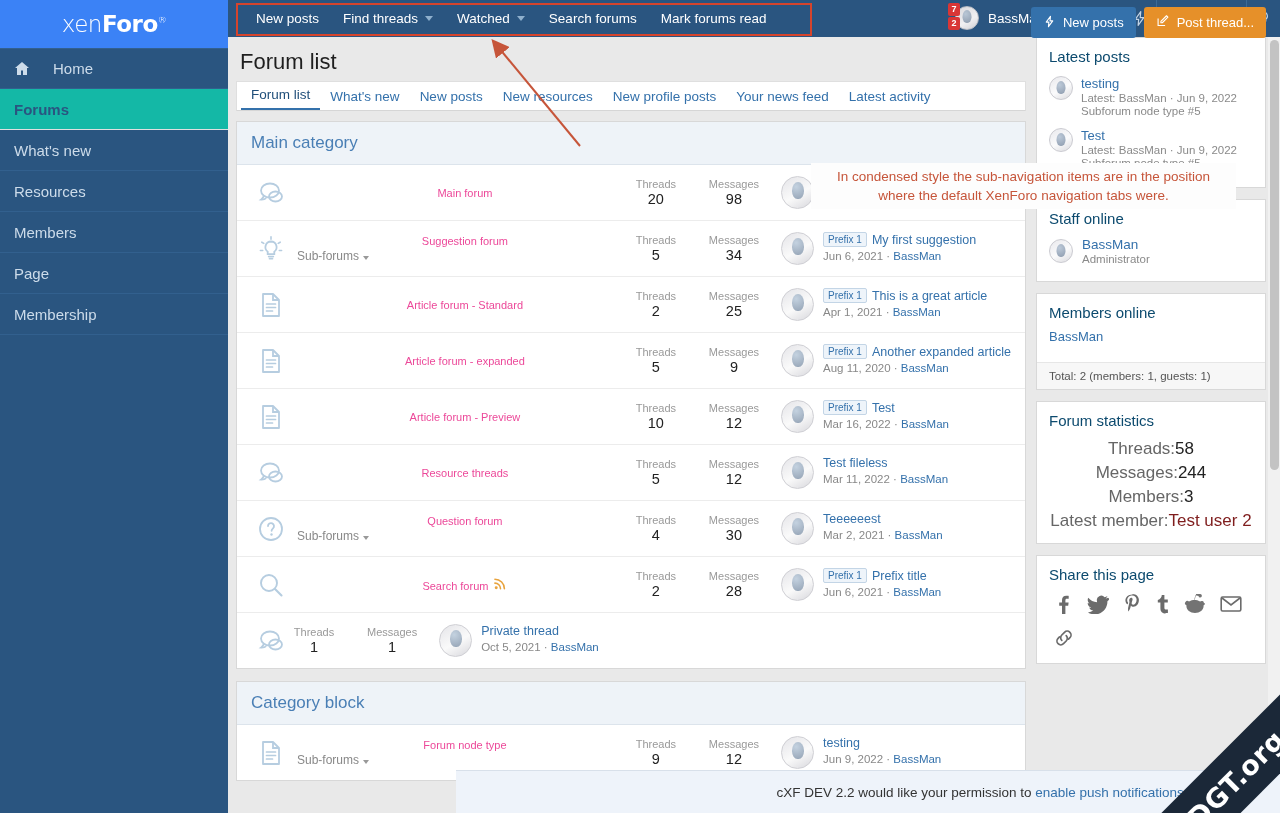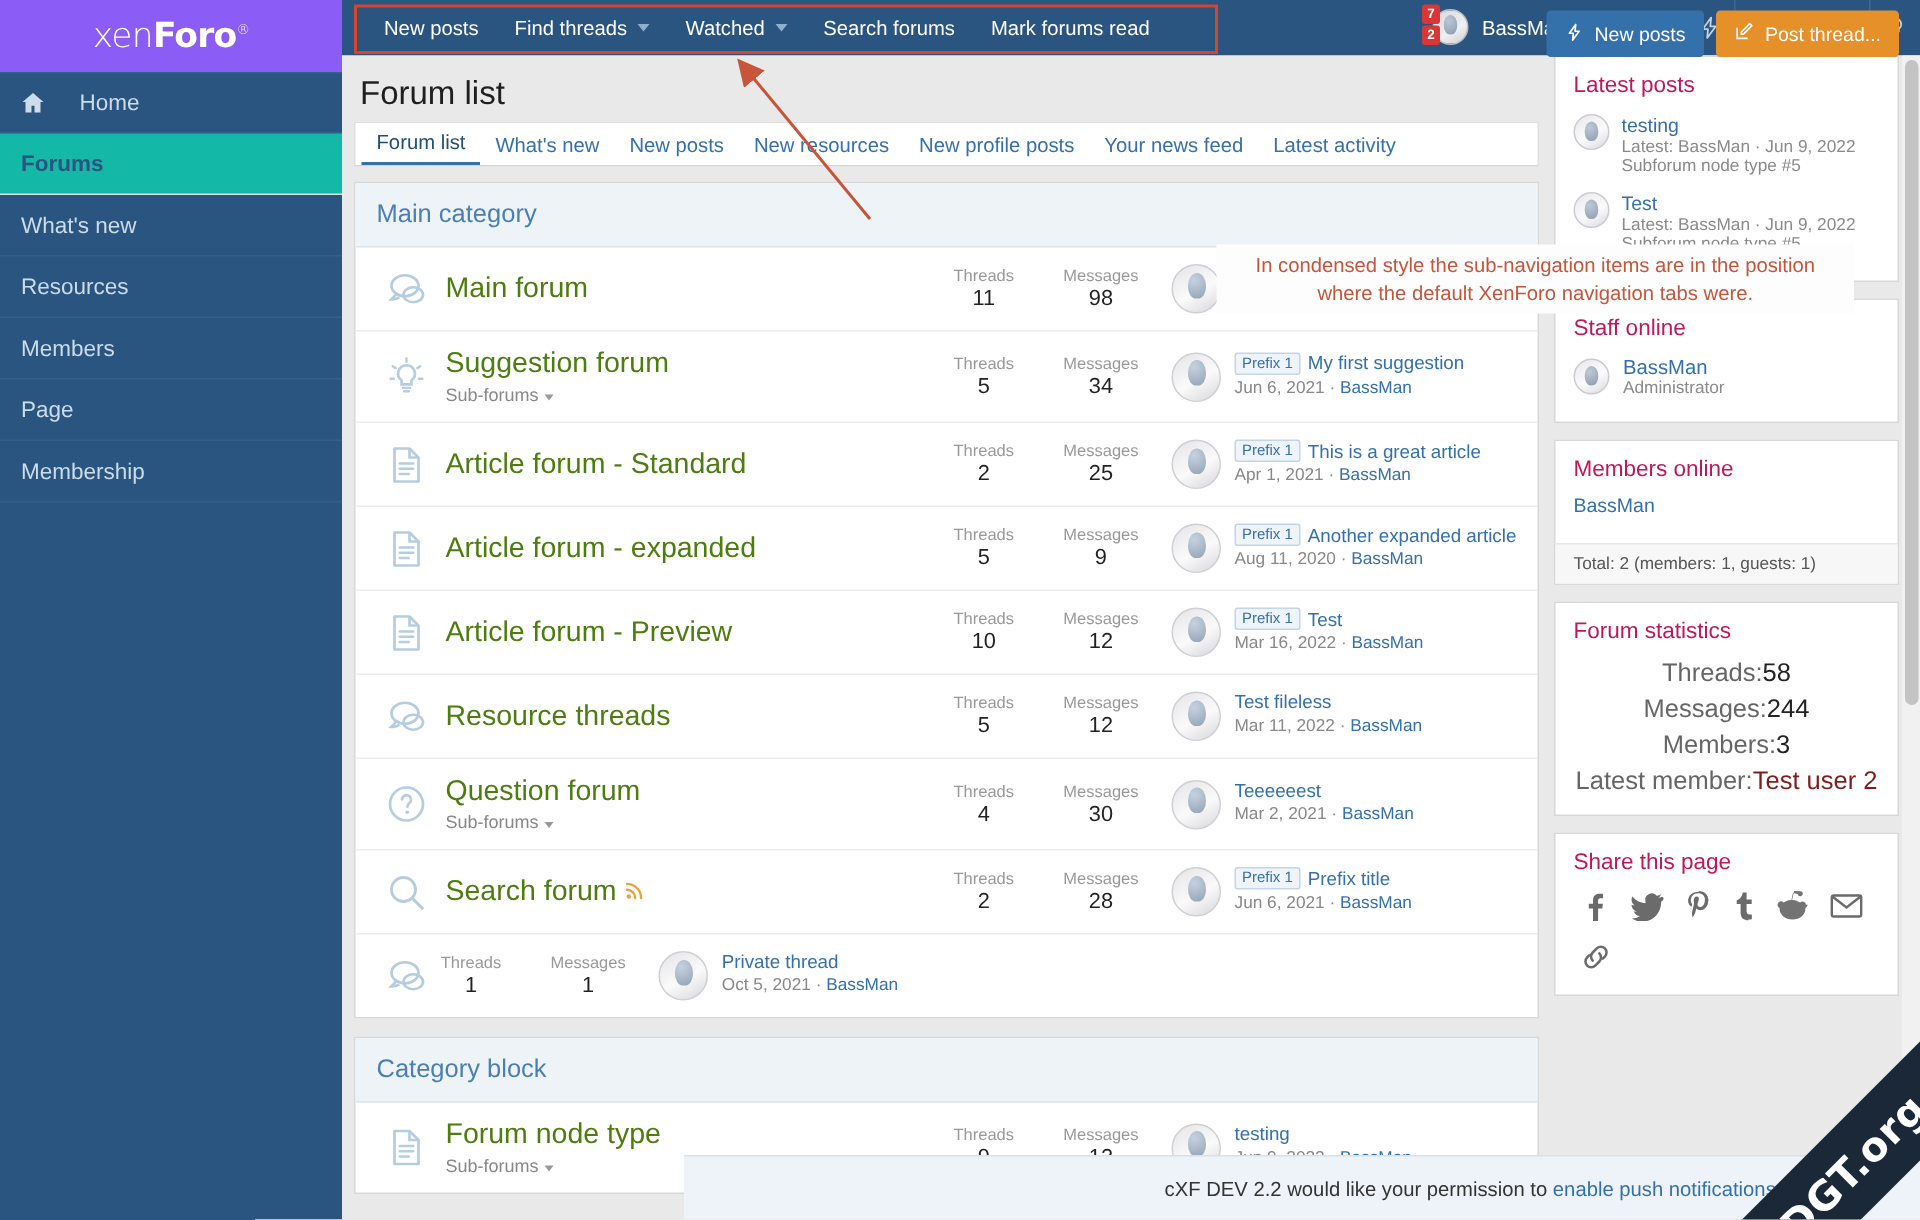--- a/index.html
+++ b/index.html
@@ -14,21 +14,21 @@
   
   .sidebar {
     width: 228px; height: 813px;
     background: #2a5580;
     flex: 0 0 228px;
     position: relative;
     z-index: 5;
   }
   .brand {
     height: 48px; display: flex; align-items: center; justify-content: center;
-    background: #8b5cf6;
+    background: #3b82f6;
   }
   .brand-logo {
     font-size: 23px; letter-spacing: -0.5px;
     color: #ffffff; font-weight: 300;
     font-family: "DejaVu Sans", sans-serif;
   }
   .brand-logo b { font-weight: 700; color: #ffffff; }
   .brand-logo sup { font-size: 9px; vertical-align: super; }
 
   .nav-list { list-style: none; margin-top: 0; }
@@ -147,21 +147,21 @@
   .node-row {
     display: flex; align-items: center; padding: 11px 14px;
     border-bottom: 1px solid #ececec; min-height: 53px;
   }
   .node-row:last-child { border-bottom: none; }
   .node-icon {
     width: 40px; flex: 0 0 40px; display: flex; align-items: center; justify-content: center;
     color: #b6cde0;
   }
   .node-main { flex: 1 1 auto; min-width: 0; padding-left: 6px; }
-  .node-title { font-size: 19px; color: #4d7c0f; cursor: pointer; }
+  .node-title { font-size: 11px; color: #ec4899; cursor: pointer; text-align: center; }
   .node-sub { font-size: 12px; color: #888; margin-top: 2px; }
   .node-sub .caret-sm {
     display: inline-block; margin-left: 4px;
     border-left: 3px solid transparent; border-right: 3px solid transparent;
     border-top: 4px solid #999;
   }
   .rss { color: #e8a33d; margin-left: 6px; }
 
   .node-stats { display: flex; gap: 30px; flex: 0 0 auto; margin-right: 22px; }
   .stat { text-align: center; min-width: 46px; }
@@ -182,21 +182,21 @@
   .last-line1 { font-size: 12.5px; color: #3471ab; display: flex; align-items: center; gap: 5px; flex-wrap: wrap;}
   .prefix {
     font-size: 10px; color: #3471ab; border: 1px solid #c3d5e6;
     background: #eef4fa; border-radius: 2px; padding: 1px 4px; line-height: 11px;
   }
   .last-line2 { font-size: 11.5px; color: #888; margin-top: 3px; }
   .last-line2 a { color: #3471ab; text-decoration: none; }
 
   
   .widget { background: #fff; border: 1px solid #d8d8d8; margin-bottom: 11px; }
-  .widget-title { font-size: 15px; color: #be185d; padding: 10px 12px 8px; }
+  .widget-title { font-size: 15px; color: #0c4a6e; padding: 10px 12px 8px; }
   .widget-body { padding: 0 12px 10px; }
   .lp-item { display: flex; gap: 8px; padding: 3px 0 8px; }
   .avatar-xs {
     width: 24px; height: 24px; border-radius: 50%; flex: 0 0 24px;
     background: linear-gradient(150deg,#e8e8ec 0%,#fbfbfc 55%,#dadade 100%);
     border: 1px solid #cbcbd1; position: relative; overflow: hidden;
   }
   .avatar-xs::after{
     content:""; position:absolute; left:50%; top:16%; transform:translateX(-50%);
     width:9px; height:13px; border-radius:50% 50% 45% 45%;
@@ -419,21 +419,21 @@
                       <ellipse cx="18.5" cy="17.5" rx="6.5" ry="5" fill="none" stroke="#b6cde0" stroke-width="1.8"></ellipse>
                     </svg>
                   </div>
        <div class="node-main">
          <div class="node-title">Main forum</div>
 
        </div>
        <div class="node-stats">
          <div class="stat">
            <div class="stat-label">Threads</div>
-           <div class="stat-value">11</div>
+           <div class="stat-value">20</div>
          </div>
          <div class="stat">
            <div class="stat-label">Messages</div>
            <div class="stat-value">98</div>
          </div>
        </div>
        <div class="node-last">
          <div class="avatar-md"></div>
          <div>
            <div class="last-line1">

